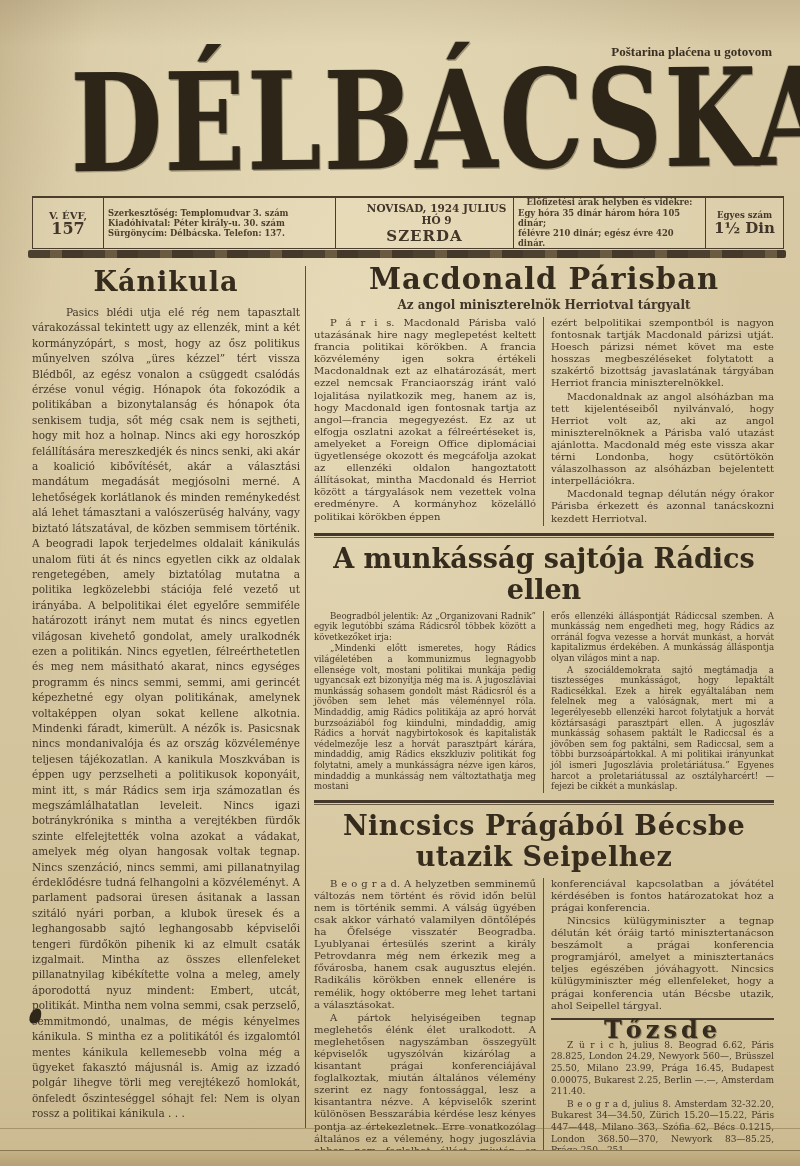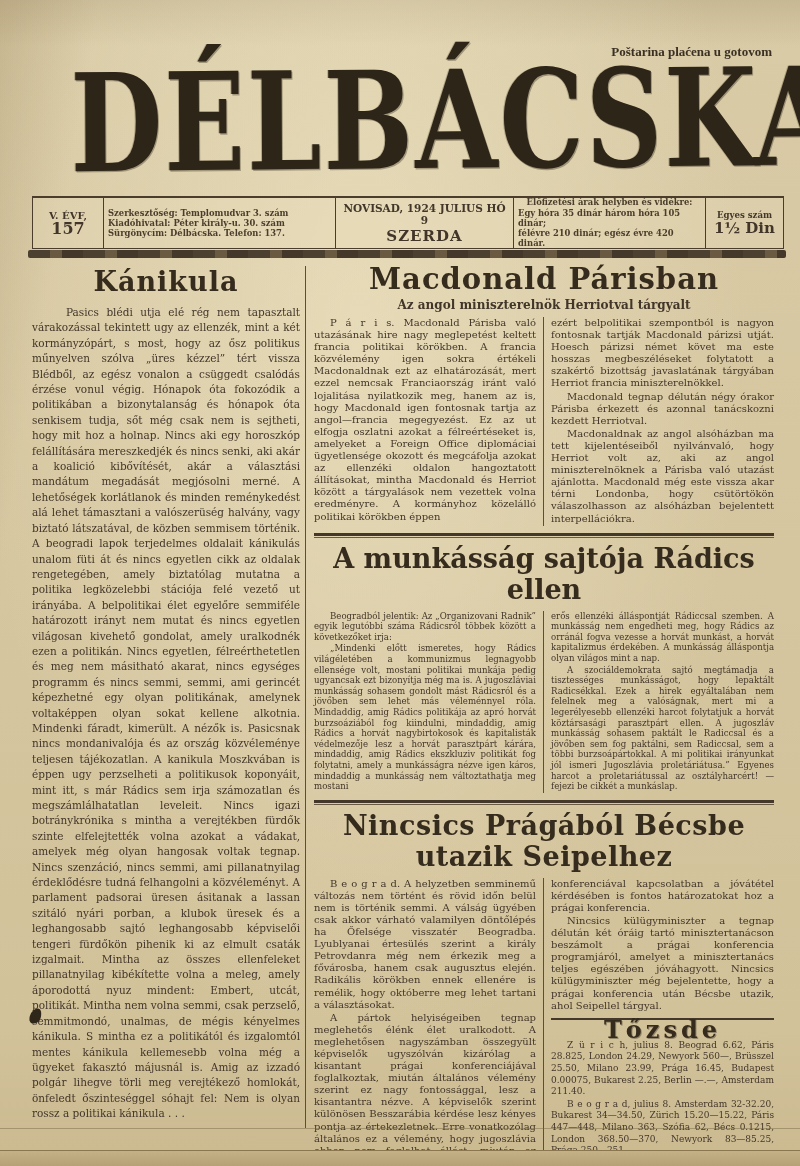--- a/index.html
+++ b/index.html
@@ -28,21 +28,21 @@
   .cell{border-right:1px solid #4a3d2b;display:flex;flex-direction:column;justify-content:center;align-items:center;text-align:center;padding:2px 4px;box-sizing:border-box;}
   .cell:first-child{border-left:1px solid #4a3d2b;}
   .c-issue{width:72px;}
   .c-office{width:232px;align-items:flex-start;text-align:left;}
   .c-date{width:178px;}
   .c-subs{width:192px;align-items:center;text-align:left;}
   .c-price{width:78px;}
   .vol{font-size:10px;font-weight:bold;}
   .issue-no{font-size:16px;font-weight:bold;line-height:1;}
   .office-line,.subs-line{font-size:8.4px;font-weight:bold;line-height:1.22;color:#4a3d2b;}
-  .date-line{font-size:10.5px;font-weight:bold;}
+  .date-line{font-size:10.5px;font-weight:bold;margin-left:24px;}
   .day{font-size:15px;font-weight:bold;letter-spacing:1px;margin-top:1px;}
   .price-label{font-size:8.6px;font-weight:bold;}
   .price-value{font-size:15px;font-weight:bold;line-height:1.1;}
   .band{
     position:absolute;top:250px;left:28px;width:758px;height:8px;
     background:repeating-linear-gradient(92deg,#4c4030 0 22px,#6a5a41 22px 34px,#43382a 34px 55px);
     border-radius:2px;
   }
   .col-left{position:absolute;top:266px;left:32px;width:268px;}
   .v-rule{position:absolute;top:266px;left:305px;width:1px;height:862px;background:#5d4e39;}
@@ -131,22 +131,22 @@
 
     <div class="art">
       <h2 class="h-macdonald">Macdonald Párisban</h2>
       <div class="subhead">Az angol miniszterelnök Herriotval tárgyalt</div>
       <div class="twocol std-text">
         <div class="tcol left">
           <p>P á r i s.  Macdonald Párisba való utazásának hire nagy meglepetést keltett francia politikai körökben. A francia közvélemény igen sokra értékeli Macdonaldnak ezt az elhatározását, mert ezzel nemcsak Franciaország iránt való lojalitása nyilatkozik meg, hanem az is, hogy Macdonald igen fontosnak tartja az angol—francia megegyezést. Ez az ut elfogja oszlatni azokat a félreértéseket is, amelyeket a Foreign Office diplomáciai ügyetlensége okozott és megcáfolja azokat az ellenzéki oldalon hangoztatott állításokat, mintha Macdonald és Herriot között a tárgyalások nem vezettek volna eredményre. A kormányhoz közelálló politikai körökben éppen</p>
         </div>
         <div class="tcol right">
           <p class="noindent">ezért belpolitikai szempontból is nagyon fontosnak tartják Macdonald párizsi utját. Hoesch párizsi német követ ma este hosszas megbeszéléseket folytatott a szakértő bizottság javaslatának tárgyában Herriot francia miniszterelnökkel.</p>
+          <p>Macdonaldnak az angol alsóházban ma tett kijelentéseiből nyilvánvaló, hogy Herriot volt az, aki az angol miniszterelnöknek a Párisba való utazást ajánlotta. Macdonald még este vissza akar térni Londonba, hogy csütörtökön válaszolhasson az alsóházban bejelentett interpellációkra.</p>
           <p>Macdonald tegnap délután négy órakor Párisba érkezett és azonnal tanácskozni kezdett Herriotval.</p>
-          <p>Macdonaldnak az angol alsóházban ma tett kijelentéseiből nyilvánvaló, hogy Herriot volt az, aki az angol miniszterelnöknek a Párisba való utazást ajánlotta. Macdonald még este vissza akar térni Londonba, hogy csütörtökön válaszolhasson az alsóházban bejelentett interpellációkra.</p>
         </div>
       </div>
     </div>
 
     <div class="section-rule"></div>
 
     <div class="art">
       <h2 class="h-munkassag">A munkásság sajtója Rádics ellen</h2>
       <div class="twocol small-text">
         <div class="tcol left">
@@ -164,21 +164,21 @@
 
     <div class="art">
       <h2 class="h-nincsics">Nincsics Prágából Bécsbe utazik Seipelhez</h2>
       <div class="twocol std-text">
         <div class="tcol left">
           <p>B e o g r a d.  A helyzetben semminemű változás nem történt és rövid időn belül nem is történik semmi. A válság ügyében csak akkor várható valamilyen döntőlépés ha Őfelsége visszatér Beogradba. Lyublyanai értesülés szerint a király Petrovdanra még nem érkezik meg a fővárosba, hanem csak augusztus elején. Radikális körökben ennek ellenére is remélik, hogy októberre meg lehet tartani a választásokat.</p>
           <p>A pártok helyiségeiben tegnap meglehetős élénk élet uralkodott. A meglehetősen nagyszámban összegyült képviselők ugyszólván kizárólag a kisantant prágai konferenciájával foglalkoztak, miután általános vélemény szerint ez nagy fontossággal, lesz a kisantantra nézve. A képviselők szerint különösen Besszarábia kérdése lesz kényes pontja az értekezletnek. Erre vonatkozólag általános ez a vélemény, hogy jugoszlávia ebben nem foglalhat állást, miután ez Románia magánügye. A konferencia legfontosabb tárgya Oroszország elismerése lesz. A julius 17 én összeülő londoni</p>
         </div>
         <div class="tcol right">
           <p class="noindent">konferenciával kapcsolatban a jóvátétel kérdésében is fontos határozatokat hoz a prágai konferencia.</p>
-          <p>Nincsics külügyminiszter a tegnap délután két óráig tartó minisztertanácson beszámolt a prágai konferencia programjáról, amelyet a minisztertanács teljes egészében jóváhagyott. Nincsics külügyminiszter még bejelentette, hogy a prágai konferencia után Bécsbe utazik, ahol Seipellel tárgyal.</p>
+          <p>Nincsics külügyminiszter a tegnap délután két óráig tartó minisztertanácson beszámolt a prágai konferencia programjáról, amelyet a minisztertanács teljes egészében jóváhagyott. Nincsics külügyminiszter még ellenfeleket, hogy a prágai konferencia után Bécsbe utazik, ahol Seipellel tárgyal.</p>
 
           <div class="thin-rule"></div>
 
           <div>
             <h2 class="h-tozsde">Tőzsde</h2>
             <div class="tozsde-text">
               <p>Z ü r i c h,  julius 8.  Beograd 6.62, Páris 28.825, London 24.29, Newyork 560—, Brüsszel 25.50, Milano 23.99, Prága 16.45, Budapest 0.00075, Bukarest 2.25, Berlin —.—, Amsterdam 211.40.</p>
               <p>B e o g r a d,  julius 8.  Amsterdam 32-32.20, Bukarest 34—34.50, Zürich 15.20—15.22, Páris 447—448, Milano 363, Szófia 62, Bécs 0.1215, London 368.50—370, Newyork 83—85.25, Prága 250—251.</p>
               <p>Z a g r e b,  julius 8.  Amsterdam 32.50, Zürich 1825, Páris 492, Milano 362—, Bécs 0.122, London 370—371, Newyork 85, Prága 251.</p>
             </div>

